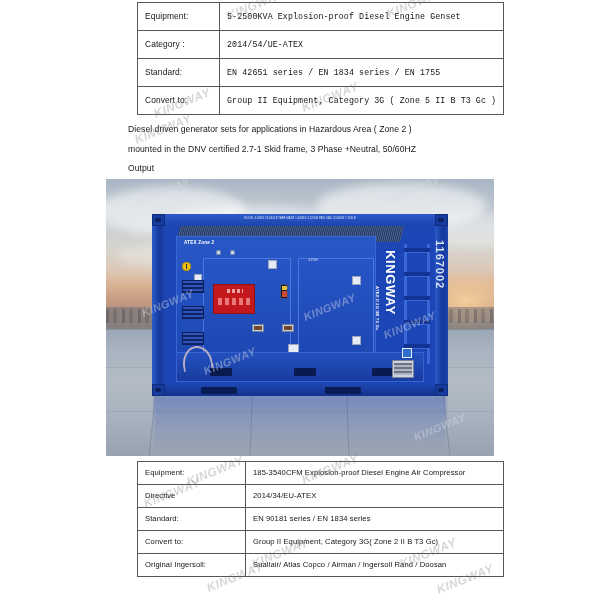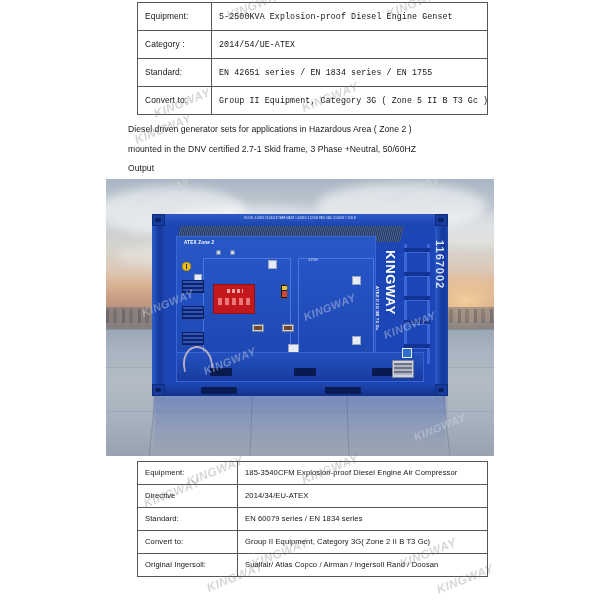--- a/index.html
+++ b/index.html
@@ -29,21 +29,21 @@
     position: absolute;
     border-collapse: collapse;
     table-layout: fixed;
     background: transparent;
   }
   .spec-table td {
     border: 1px solid #555;
     font-size: 8.3px;
     line-height: 1.1;
     color: #141414;
-    padding: 0 0 0 7px;
+    padding: 0 8px 0 7px;
     vertical-align: middle;
     white-space: nowrap;
     letter-spacing: 0.1px;
   }
   .spec-table td.label {
     font-size: 8.4px;
   }
 
   
   #table-genset {
@@ -620,21 +620,21 @@
       <tr>
         <td class="label">Equipment:</td>
         <td class="value">185-3540CFM Explosion-proof Diesel Engine Air Compressor</td>
       </tr>
       <tr>
         <td class="label">Directive</td>
         <td class="value">2014/34/EU-ATEX</td>
       </tr>
       <tr>
         <td class="label">Standard:</td>
-        <td class="value">EN 60079 series / EN 1834 series</td>
+        <td class="value">EN 90181 series / EN 1834 series</td>
       </tr>
       <tr>
         <td class="label">Convert to:</td>
         <td class="value">Group II Equipment, Category 3G( Zone 2 II B T3 Gc)</td>
       </tr>
       <tr>
         <td class="label">Original Ingersoll:</td>
         <td class="value">Suallair/ Atlas Copco / Airman / Ingersoll Rand / Doosan</td>
       </tr>
     </tbody>

